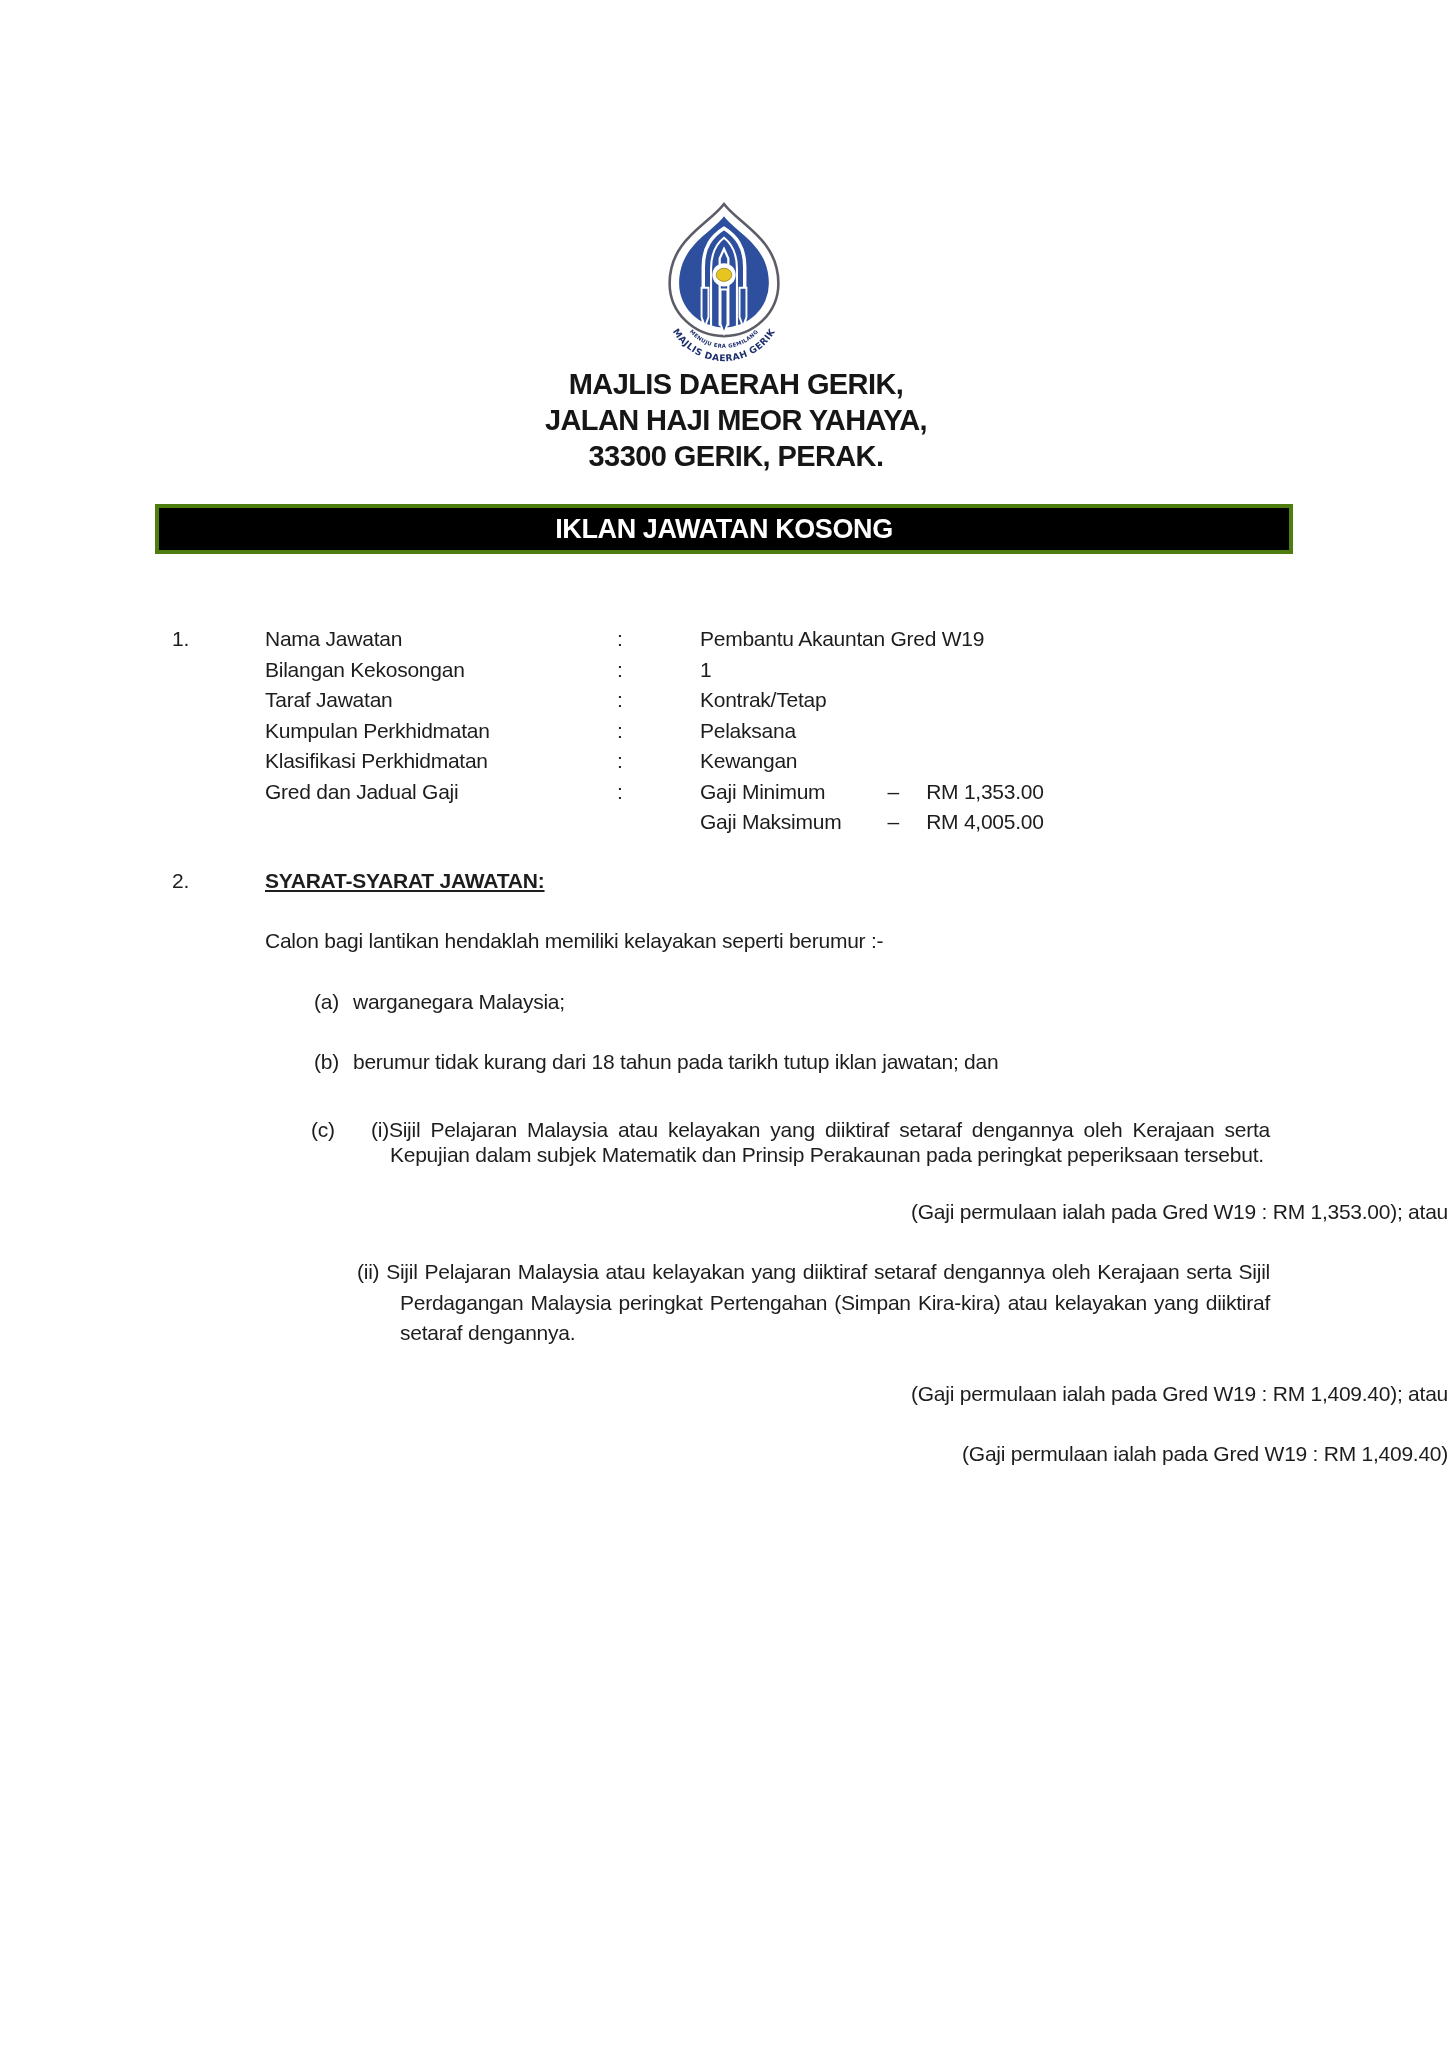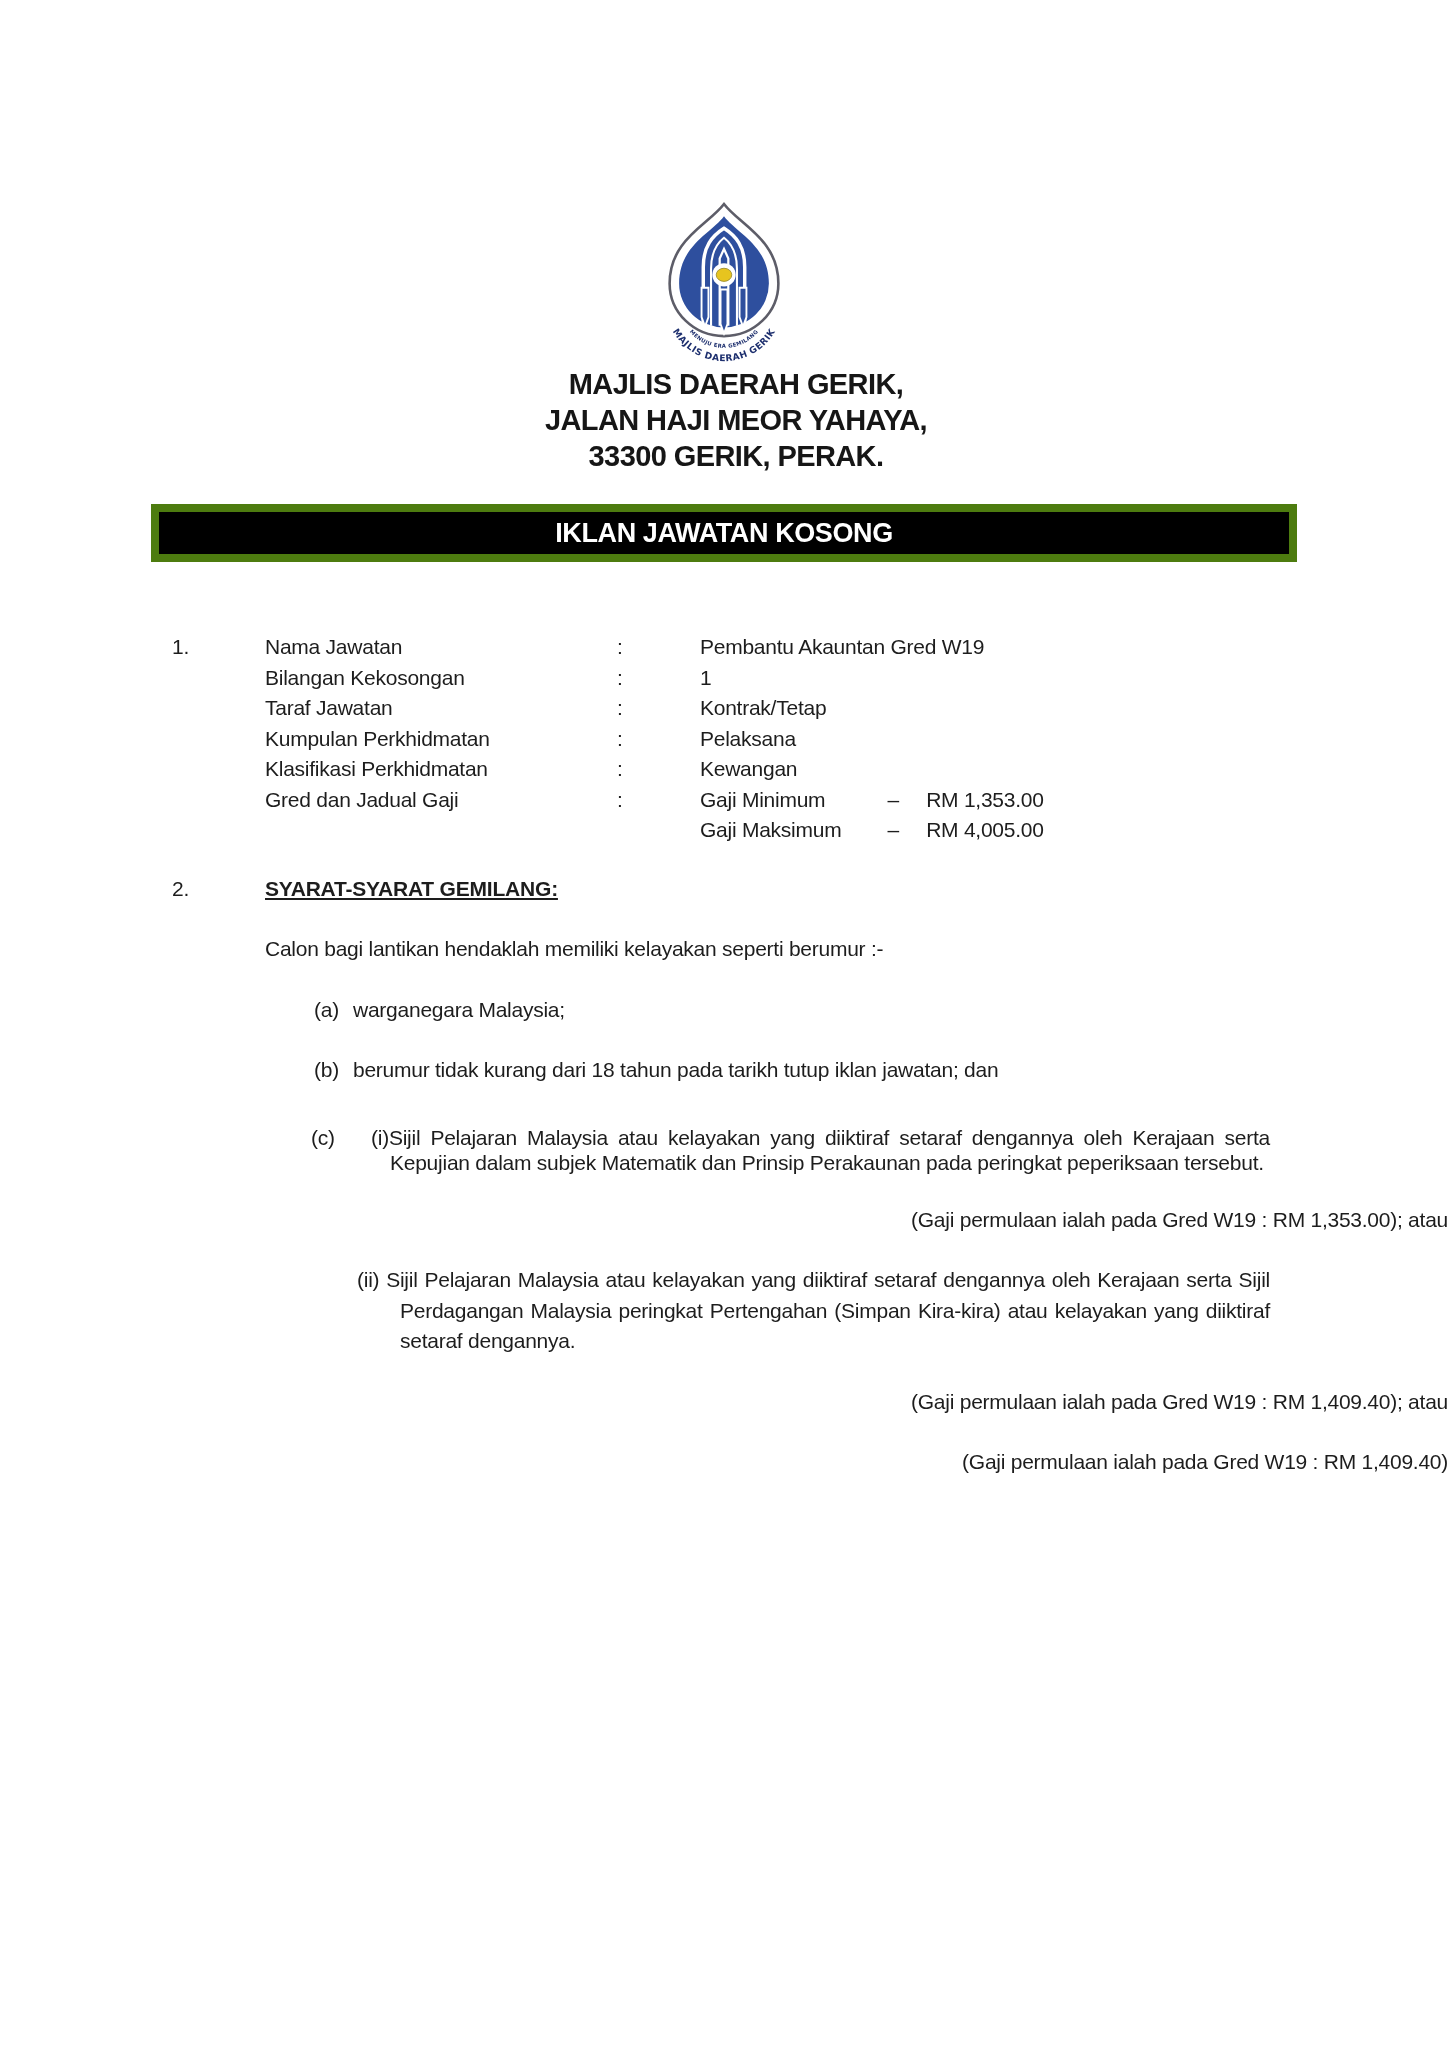--- a/index.html
+++ b/index.html
@@ -25,21 +25,21 @@
     letter-spacing:-0.6px;
     color:#161616;
     padding-left:24px;
   }
   
   .banner {
     margin:30px auto 0 auto;
     width:1130px;
     height:42px;
     background:#000000;
-    border:8px solid #4d7c0f;
+    border:4px solid #4d7c0f;
     display:flex; align-items:center; justify-content:center;
   }
   .banner-title {
     color:#ffffff;
     font-weight:bold;
     font-size:27px;
     letter-spacing:-0.4px;
   }
   
   .body-text { font-size:21px; letter-spacing:-0.25px; color:#1d1d1d; }
@@ -163,21 +163,21 @@
         <span class="gaji-label">Gaji Maksimum</span>
         <span class="gaji-dash">–</span>
         <span>RM 4,005.00</span>
       </span>
     </div>
   </div>
 
   <div class="body-text">
     <div class="s2-head">
       <span class="s2-num">2.</span>
-      <span class="s2-title">SYARAT-SYARAT GEMILANG:</span>
+      <span class="s2-title">SYARAT-SYARAT JAWATAN:</span>
     </div>
 
     <div class="intro">Calon bagi lantikan hendaklah memiliki kelayakan seperti berumur :-</div>
 
     <div class="item-ab">
       <span class="marker">(a)</span><span>warganegara Malaysia;</span>
     </div>
 
     <div class="item-ab">
       <span class="marker">(b)</span><span>berumur tidak kurang dari 18 tahun pada tarikh tutup iklan jawatan; dan</span>

